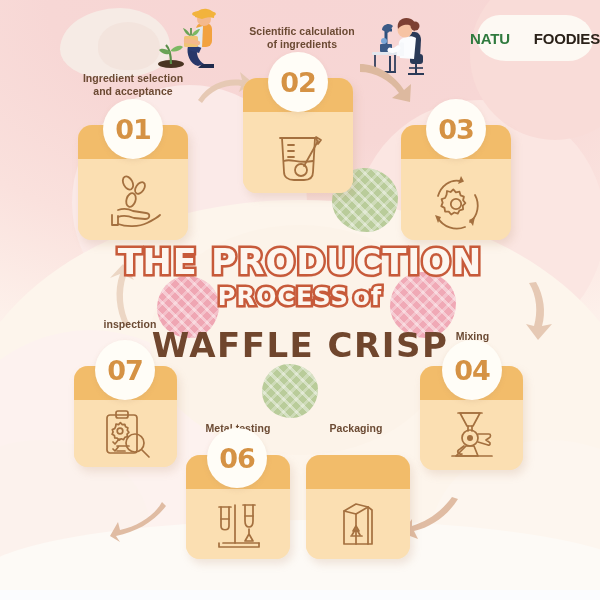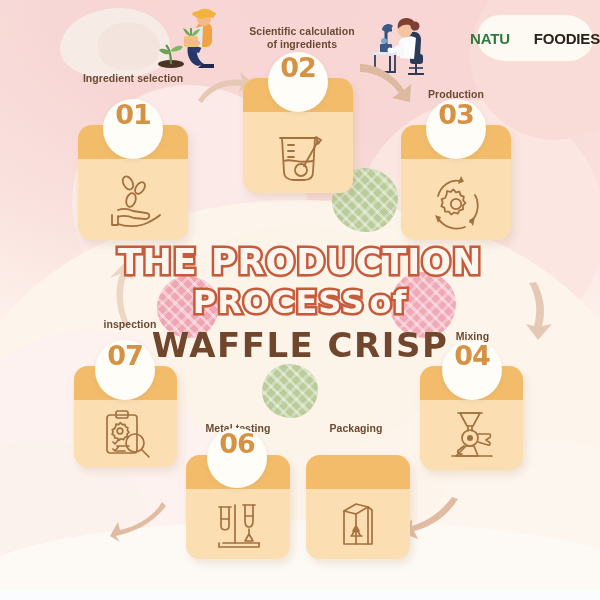--- a/index.html
+++ b/index.html
@@ -68,21 +68,21 @@
   .card .cap{position:absolute;left:0;top:0;width:100%;height:34px;background:#f2bc6a;}
   .card .body{position:absolute;left:0;top:34px;width:100%;bottom:0;background:#fbdfb2;}
   .card .glyph{
     position:absolute;left:0;right:0;top:46px;bottom:6px;
     display:flex;align-items:center;justify-content:center;
   }
   .card .glyph svg{display:block;}
 
   .badge{
     position:absolute;width:60px;height:60px;border-radius:50%;
-    background:#fffdf7;display:flex;justify-content:center;
+    background:#fffdf7;display:flex;align-items:center;justify-content:center;
     box-shadow:0 2px 5px rgba(180,140,110,.16);
   }
   .badge span{
     font-size:27px;font-weight:900;color:#d59244;letter-spacing:-1px;
     font-family:"DejaVu Sans",sans-serif;
   }
 
   .caption{
     position:absolute;text-align:center;font-size:10.5px;font-weight:700;
     color:#6b4a33;line-height:1.24;letter-spacing:.05px;
@@ -107,21 +107,21 @@
   
   .title{position:absolute;left:0;width:600px;text-align:center;pointer-events:none;}
   .t1,.t2{
     font-family:"DejaVu Sans",sans-serif;font-weight:900;color:#fdf6ef;
     letter-spacing:1px;
     -webkit-text-stroke:5px #c75a3a;
     paint-order:stroke fill;
     text-shadow:0 3px 0 rgba(199,90,58,.22);
   }
   .t1{font-size:35px;}
-  .t2{font-size:32px;text-align:center;}
+  .t2{font-size:24px;text-align:center;}
   .t3{
     font-family:"DejaVu Sans",sans-serif;font-weight:900;font-size:34px;
     color:#70462d;letter-spacing:1.5px;
   }
 
   
   .person{position:absolute;}
   .person svg{display:block;}
 </style>
 </head>
@@ -229,20 +229,21 @@
   </div>
 
   <div class="arrow" style="left:100px;top:262px;">
     <svg width="42" height="66" viewBox="0 0 42 66">
       <path d="M24 64 C16 48 14 28 20 12 L10 16 L23 2 L34 18 L26 14 C21 30 22 48 30 63Z" fill="#ecd6c4"></path>
     </svg>
   </div>
 
   <div class="caption" style="left:48px;top:72px;width:170px;">
     <div>Ingredient selection</div>
+    <div>and acceptance</div>
   </div>
   <div class="card" style="left:78px;top:125px;">
     <div class="cap"></div>
     <div class="body"></div>
     <div class="glyph">
       <svg width="62" height="56" viewBox="0 0 62 56" fill="none" stroke="#a4703f" stroke-width="1.8" stroke-linecap="round" stroke-linejoin="round">
         <ellipse cx="26" cy="8" rx="4.5" ry="7" transform="rotate(-28 26 8)"></ellipse>
         <ellipse cx="38" cy="13" rx="4" ry="6.5" transform="rotate(35 38 13)"></ellipse>
         <ellipse cx="29" cy="25" rx="4.5" ry="7" transform="rotate(18 29 25)"></ellipse>
         <path d="M10 40 L10 50 L16 50 L16 41"></path>
@@ -272,23 +273,20 @@
         <circle cx="30" cy="42" r="6"></circle>
         <path d="M33 38 L47 13"></path>
         <path d="M45 9 L50 12 L47 16Z"></path>
       </svg>
     </div>
   </div>
   <div class="badge" style="left:268px;top:52px;">
     <span>02</span>
   </div>
 
-  <div class="caption" style="left:386px;top:88px;width:140px;">
-    <div>Production</div>
-  </div>
   <div class="card" style="left:401px;top:125px;">
     <div class="cap"></div>
     <div class="body"></div>
     <div class="glyph">
       <svg width="62" height="58" viewBox="0 0 62 58" fill="none" stroke="#a4703f" stroke-width="1.8" stroke-linecap="round" stroke-linejoin="round">
         <path d="M31 22 l3.6 1 2.7-2.6 2.6 2.9 3.6-.6 1 3.6 3.4 1.4-.8 3.6 2.3 2.8-2.6 2.6.3 3.7-3.6.9-1.7 3.3-3.5-1.1-3.1 2-2.4-2.8-3.7-.2-.6-3.6-3.2-1.8 1.4-3.4-1.1-3.5 3.5-1.2 1.5-3.4Z" transform="translate(-9,-5)"></path>
         <circle cx="31" cy="30" r="5.2"></circle>
         <path d="M13 22 C16 12 25 5 35 7"></path>
         <path d="M36 2 L39 7.5 L33 10Z" fill="#a4703f" stroke="none"></path>
         <path d="M50 21 C55 30 53 42 45 48"></path>

